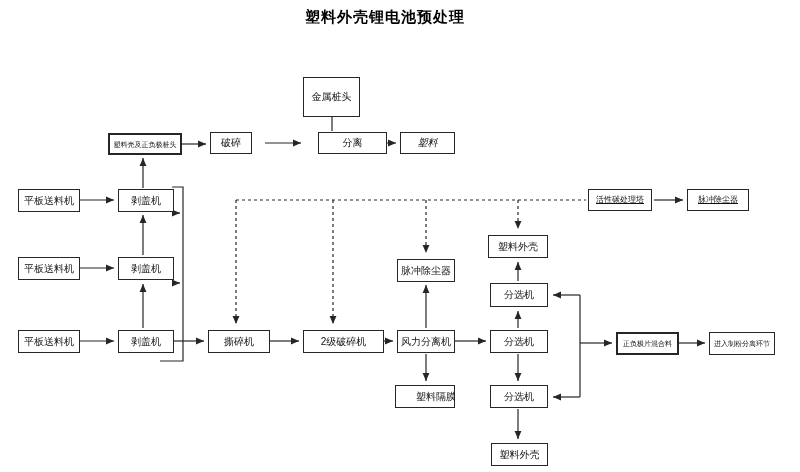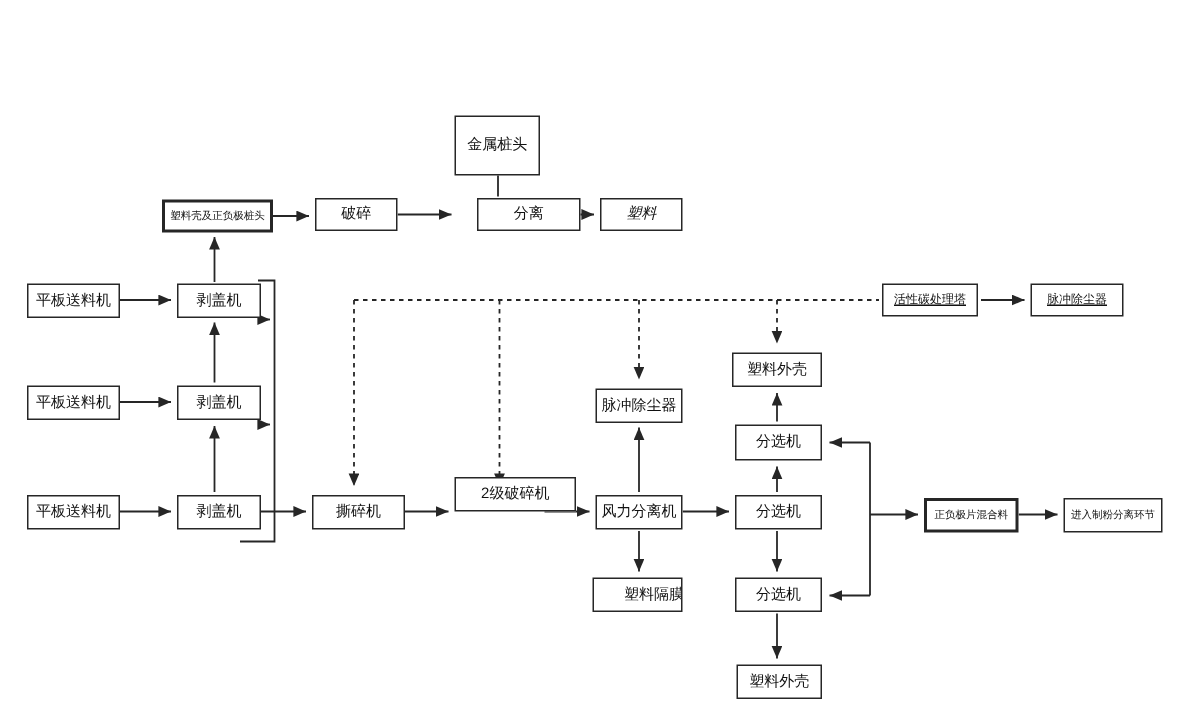--- a/index.html
+++ b/index.html
@@ -23,20 +23,21 @@
   .bb { border-width:2px; }
   path.arrow { stroke:#262626; stroke-width:1.2; fill:none; marker-end:url(#ah); }
   path.plain { stroke:#262626; stroke-width:1.2; fill:none; }
   path.dashed { stroke-dasharray:3 3; }
 </style>
 </head>
 <body>
 
 <div id="canvas">
 
+  <div id="title">塑料外壳锂电池预处理</div>
 
   <svg class="connectors" width="800" height="472" viewBox="0 0 800 472">
     <defs>
       <marker id="ah" viewBox="0 0 8 8" refX="7" refY="3" markerWidth="8" markerHeight="8" orient="auto">
         <path d="M0,0 L7,3 L0,6 Z" fill="#262626"></path>
       </marker>
     </defs>
 
     <path class="plain" d="M172,187 H183 V361 H160"></path>
     <path class="plain" d="M580,295 V397"></path>
@@ -71,33 +72,33 @@
     <path class="arrow" d="M518,409 V439"></path>
     <path class="arrow" d="M654,200 H683"></path>
     <path class="arrow" d="M580,295 H553"></path>
     <path class="arrow" d="M580,343 H612"></path>
     <path class="arrow" d="M580,397 H553"></path>
     <path class="arrow" d="M679,343 H705"></path>
   </svg>
 
   <div class="node" style="left:303px; top:77px; width:57px; height:40px;">金属桩头</div>
   <div class="node xs bb" style="left:108px; top:133px; width:74px; height:22px;">塑料壳及正负极桩头</div>
-  <div class="node" style="left:210px; top:132px; width:55px; height:22px;">破碎</div>
+  <div class="node" style="left:210px; top:132px; width:42px; height:22px;">破碎</div>
   <div class="node" style="left:318px; top:132px; width:69px; height:22px;">分离</div>
   <div class="node" style="left:400px; top:132px; width:55px; height:22px;font-style:italic;">塑料</div>
 
   <div class="node s9" style="left:18px; top:189px; width:62px; height:23px;">平板送料机</div>
   <div class="node" style="left:118px; top:189px; width:56px; height:23px;">剥盖机</div>
   <div class="node s9" style="left:18px; top:257px; width:62px; height:23px;">平板送料机</div>
   <div class="node" style="left:118px; top:257px; width:56px; height:23px;">剥盖机</div>
   <div class="node s9" style="left:18px; top:330px; width:62px; height:23px;">平板送料机</div>
   <div class="node" style="left:118px; top:330px; width:56px; height:23px;">剥盖机</div>
 
   <div class="node" style="left:208px; top:330px; width:62px; height:23px;">撕碎机</div>
-  <div class="node s9" style="left:303px; top:318px; width:81px; height:23px;">2级破碎机</div>
+  <div class="node s9" style="left:303px; top:330px; width:81px; height:23px;">2级破碎机</div>
   <div class="node s9" style="left:397px; top:330px; width:58px; height:23px;font-family:Liberation Serif, serif;">风力分离机</div>
   <div class="node" style="left:490px; top:330px; width:58px; height:23px;">分选机</div>
   <div class="node xs bb" style="left:616px; top:332px; width:63px; height:23px;">正负极片混合料</div>
   <div class="node xs" style="left:709px; top:332px; width:66px; height:23px;">进入制粉分离环节</div>
 
   <div class="node s9" style="left:397px; top:259px; width:58px; height:23px;">脉冲除尘器</div>
   <div class="node s9" style="left:488px; top:235px; width:60px; height:23px;">塑料外壳</div>
   <div class="node" style="left:490px; top:283px; width:58px; height:24px;">分选机</div>
   <div class="node s9" style="left:395px; top:385px; width:60px; height:23px;padding-left:22px;">塑料隔膜</div>
   <div class="node" style="left:490px; top:385px; width:58px; height:23px;">分选机</div>

